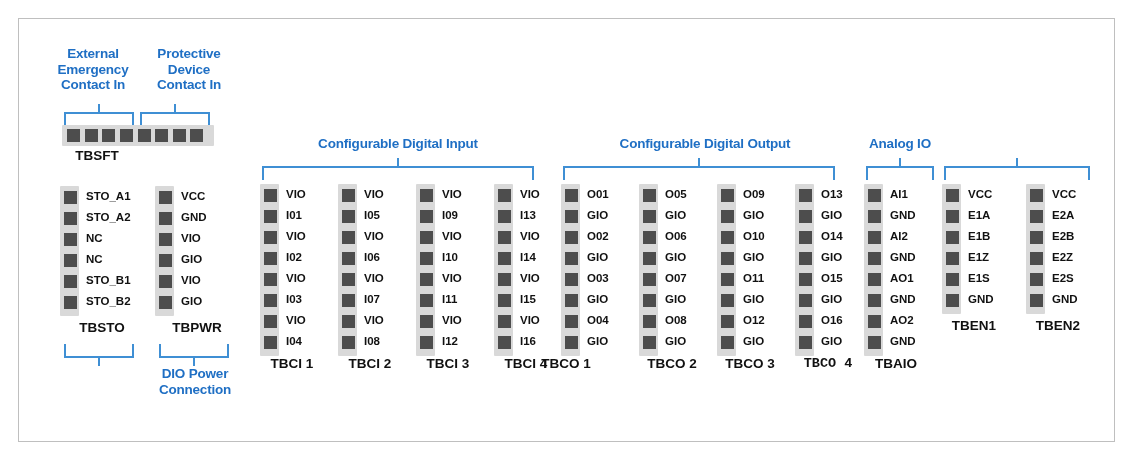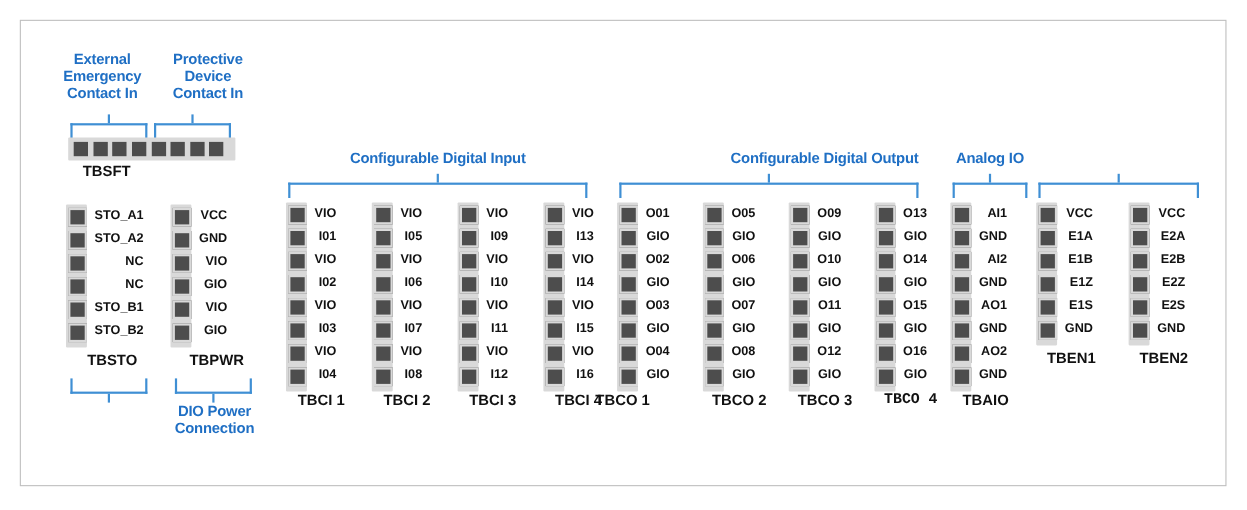--- a/index.html
+++ b/index.html
@@ -33,21 +33,21 @@
     padding:2px;box-sizing:border-box;
   }
   .vstrip .pin{
     width:13px;height:13px;background:#4d4d4d;
     border:2px solid #d9d9d9;box-sizing:content-box;
     margin:0;display:block;
   }
   .vrow{position:relative;height:21px;}
   .vrow .pin{position:absolute;left:0;top:1px;}
 
-  .labels{position:absolute;text-align:right;}
+  .labels{position:absolute;}
   .labels .lbl{
     height:21px;line-height:21px;font-size:11.5px;font-weight:bold;
     color:#111111;white-space:nowrap;
   }
 
   
   .hstrip{
     position:absolute;background:#d9d9d9;border-radius:1px;
     display:flex;align-items:center;padding:3px;box-sizing:border-box;
   }
@@ -338,21 +338,21 @@
       <div class="lbl">I13</div>
       <div class="lbl">VIO</div>
       <div class="lbl">I14</div>
       <div class="lbl">VIO</div>
       <div class="lbl">I15</div>
       <div class="lbl">VIO</div>
       <div class="lbl">I16</div>
     </div>
   <div class="blkname" style="left:486px;top:356px;width:80px;">TBCI 4</div>
 
-  <div class="hdr" style="left:575px;top:136px;width:260px;text-align:right;">Configurable Digital Output</div>
+  <div class="hdr" style="left:575px;top:136px;width:260px;">Configurable Digital Output</div>
   <div class="brk down" style="left:563px;top:166px;width:272px;height:14px;">
     <div class="hline"></div>
       <div class="vleft" style="height:14px;"></div>
     <div class="vright" style="height:14px;"></div>
     <div class="stem" style="top:-8px;height:8px;"></div>
   </div>
 
   <div class="vstrip" style="left:561px;top:184px;width:19px;height:172px;" id="tbco1-strip">
       <div class="vrow">
         <span class="pin"></span>

